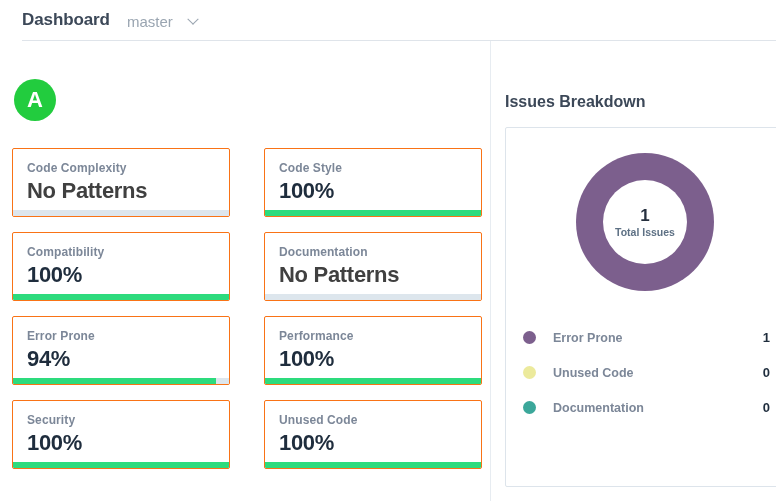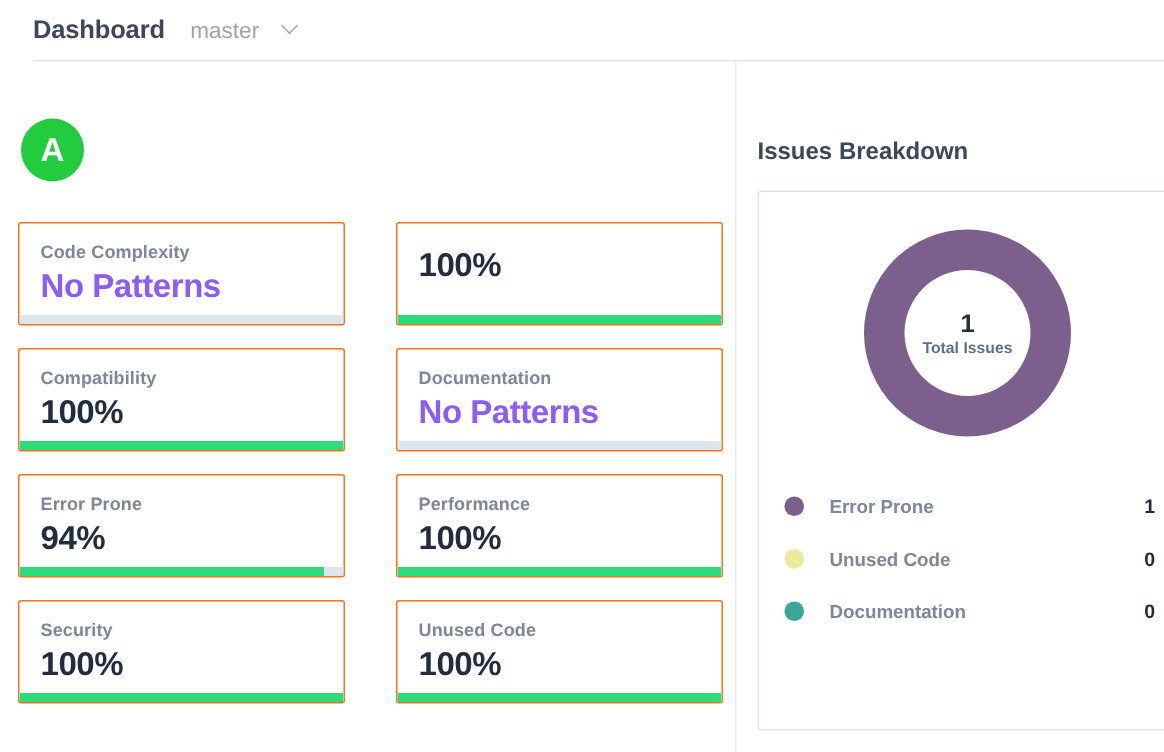--- a/index.html
+++ b/index.html
@@ -18,21 +18,21 @@
     position: absolute;
     left: 0; top: 0;
     width: 776px;
     height: 41px;
     background: #ffffff;
   }
   .header-inner {
     position: absolute;
     left: 22px; top: 10px;
     display: flex;
-    align-items: center;
+    align-items: flex-end;
     gap: 17px;
   }
   .page-title {
     font-size: 17px;
     font-weight: bold;
     color: #3c4858;
     letter-spacing: -0.1px;
   }
   .branch-selector {
     display: flex;
@@ -120,21 +120,21 @@
   }
   .metric-value {
     margin-top: 3px;
     font-size: 22px;
     font-weight: bold;
     color: #1f2d3d;
     line-height: 1.15;
     letter-spacing: -0.3px;
   }
   .metric-value.muted {
-    color: #8b5cf6;
+    color: #404040;
   }
   .metric-bar-track {
     position: absolute;
     left: 0; bottom: 0;
     width: 100%;
     height: 6px;
     background: #dde6ed;
   }
   .metric-bar-fill {
     position: absolute;
@@ -265,20 +265,21 @@
 
     <div class="metric-card">
       <div class="metric-label">Code Complexity</div>
       <div class="metric-value muted">No Patterns</div>
       <div class="metric-bar-track empty">
         <div class="metric-bar-fill" style="width:0%"></div>
       </div>
     </div>
 
     <div class="metric-card">
+      <div class="metric-label">Code Style</div>
       <div class="metric-value">100%</div>
       <div class="metric-bar-track">
         <div class="metric-bar-fill" style="width:100%"></div>
       </div>
     </div>
 
     <div class="metric-card">
       <div class="metric-label">Compatibility</div>
       <div class="metric-value">100%</div>
       <div class="metric-bar-track">

